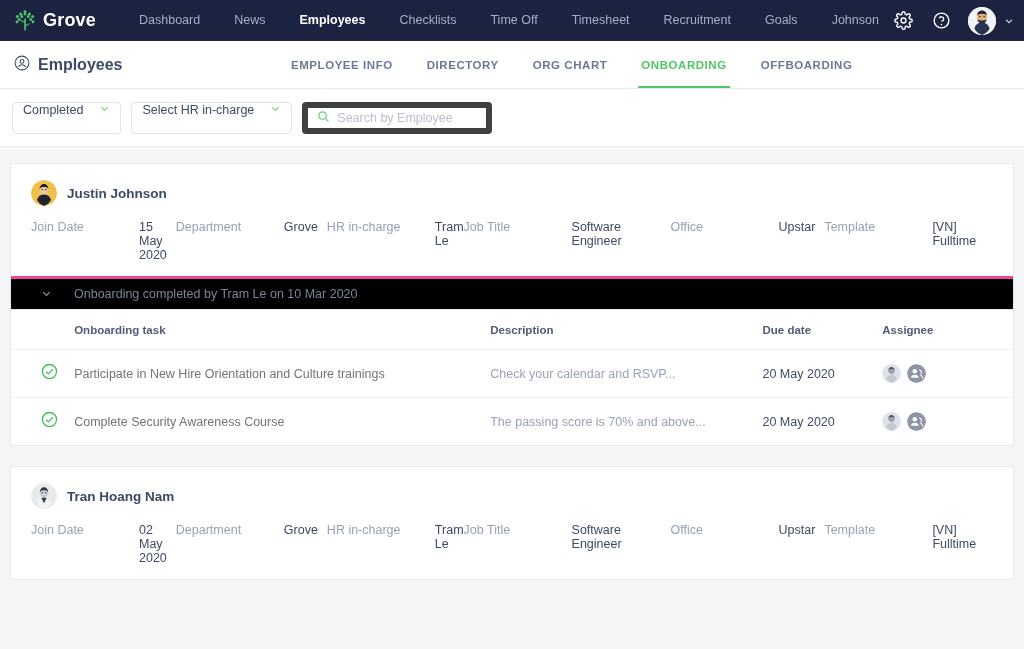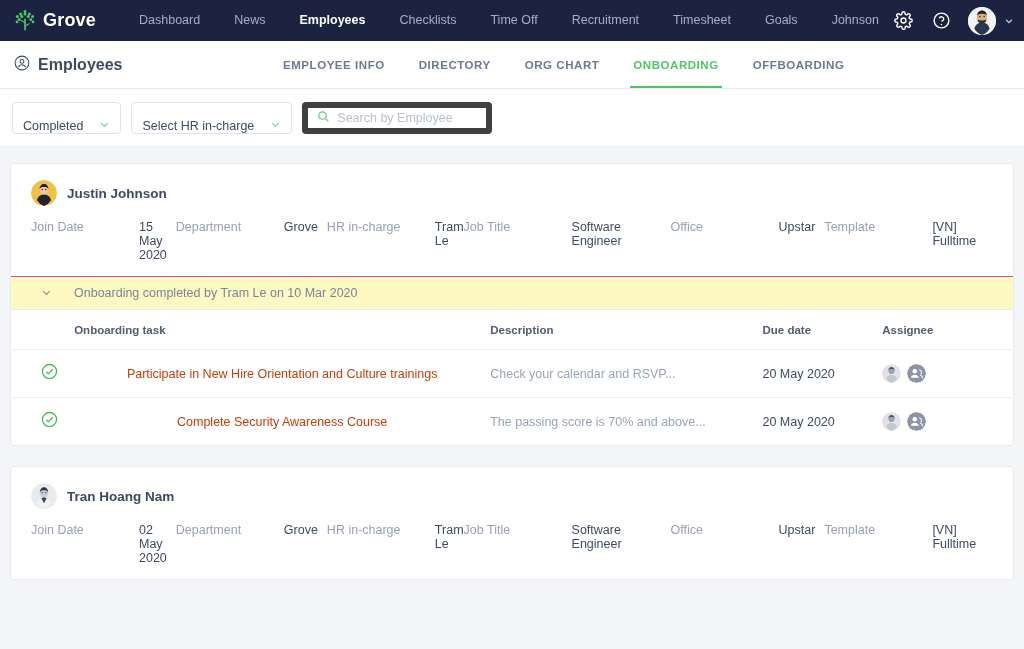--- a/index.html
+++ b/index.html
@@ -33,40 +33,40 @@
   }
   .chev-white { margin-left: -8px; }
 
   
   .subheader {
     height: 48px; background: #ffffff; border-bottom: 1px solid #e6e9ef;
     display: flex; align-items: center; padding: 0 14px; position: relative;
   }
   .page-title { display: flex; align-items: center; gap: 8px; }
   .page-title-text { font-size: 16px; font-weight: bold; color: #3d4a63; }
-  .tabs { display: flex; align-items: center; position: absolute; left: 266px; height: 100%; }
+  .tabs { display: flex; align-items: center; position: absolute; left: 274px; height: 100%; }
   .tab {
     font-size: 11.5px; font-weight: bold; letter-spacing: .55px; color: #6a7governing;
     color: #6c7893; padding: 0 17px; height: 100%; display: flex; align-items: center;
     cursor: pointer; position: relative;
   }
   .tab.active { color: #4cc764; }
   .tab.active::after {
     content: ""; position: absolute; left: 14px; right: 14px; bottom: 0;
     height: 2px; background: #4cc764;
   }
 
   
   .filterbar {
     height: 58px; background: #ffffff; display: flex; align-items: center;
     padding: 0 12px; gap: 10px; border-bottom: 1px solid #eceef3;
   }
   .select-box {
     height: 32px; border: 1px solid #dfe3ea; border-radius: 4px; background: #fff;
-    display: flex; align-items: flex-end; padding: 0 10px; gap: 16px;
+    display: flex; align-items: flex-start; padding: 0 10px; gap: 16px;
     font-size: 12.5px; color: #3d4a63; cursor: pointer;
   }
   .search-box {
     height: 32px; width: 190px; border: 6px solid #404040; border-radius: 4px;
     background: #fff; display: flex; align-items: center; padding: 0 9px; gap: 7px;
   }
   .search-box input {
     border: none; outline: none; font-size: 12.5px; color: #3d4a63;
     font-family: "Liberation Sans", sans-serif; width: 100%; background: transparent;
   }
@@ -83,38 +83,38 @@
   .emp-avatar { width: 26px; height: 26px; border-radius: 50%; overflow: hidden; }
   .emp-name { font-size: 13.5px; font-weight: bold; color: #3d4a63; }
   .meta-grid { display: flex; }
   .meta-col { display: flex; flex-direction: row; gap: 9px; }
   .meta-col.left { width: 440px; }
   .meta-line { display: flex; font-size: 12.5px; }
   .meta-key { color: #98a1b3; width: 108px; flex: none; }
   .meta-val { color: #3d4a63; }
 
   .completed-bar {
-    background: #fef9c3; border-top: 1px solid #ec4899; border-bottom: 1px solid #e8eaef;
+    background: #000000; border-top: 3px solid #ec4899; border-bottom: 1px solid #e8eaef;
     height: 34px; display: flex; align-items: center; padding-left: 30px; gap: 22px;
   }
   .completed-text { font-size: 12.5px; color: #7b8499; }
 
   table.tasks { width: 100%; border-collapse: collapse; }
   table.tasks th {
     text-align: left; font-size: 11.5px; font-weight: bold; color: #5b6话;
     color: #505c75; padding: 14px 0 13px 0; border-bottom: 1px solid #eceef3;
   }
   table.tasks td { padding: 13px 0; border-bottom: 1px solid #eceef3; vertical-align: middle; }
   table.tasks tr:last-child td { border-bottom: none; }
   .col-check { width: 58px; padding-left: 30px !important; }
   .col-task { width: 382px; }
   .col-desc { width: 250px; }
   .col-due { width: 110px; }
   .col-assignee { width: 120px; }
-  .task-name { font-size: 12.5px; color: #c2410c; text-align: center; }
+  .task-name { font-size: 12.5px; color: #737373; }
   .task-desc { font-size: 12.5px; color: #9aa3b4; }
   .task-due { font-size: 12.5px; color: #3d4a63; }
   .assignees { display: flex; gap: 6px; align-items: center; }
   .mini-av { width: 19px; height: 19px; border-radius: 50%; overflow: hidden; }
 
   .chev { display: inline-block; }
 </style>
 </head>
 <body>
 
@@ -143,22 +143,22 @@
     </span>
     <span class="brand-name">Grove</span>
   </div>
 
   <div class="nav-items">
     <div class="nav-item">Dashboard</div>
     <div class="nav-item">News</div>
     <div class="nav-item active">Employees</div>
     <div class="nav-item">Checklists</div>
     <div class="nav-item">Time Off</div>
+    <div class="nav-item">Timesheet</div>
     <div class="nav-item">Recruitment</div>
-    <div class="nav-item">Timesheet</div>
     <div class="nav-item">Goals</div>
     <div class="nav-item">Johnson</div>
   </div>
 
   <div class="nav-right">
     <span class="icon-btn">
       <svg width="19" height="19" viewBox="0 0 24 24" fill="none" stroke="#ffffff" stroke-width="1.8">
         <circle cx="12" cy="12" r="3.1"></circle>
         <path d="M19.4 15a1.6 1.6 0 0 0 .3 1.8l.1.1a2 2 0 1 1-2.8 2.8l-.1-.1a1.6 1.6 0 0 0-1.8-.3 1.6 1.6 0 0 0-1 1.5V21a2 2 0 1 1-4 0v-.1A1.6 1.6 0 0 0 9 19.4a1.6 1.6 0 0 0-1.8.3l-.1.1a2 2 0 1 1-2.8-2.8l.1-.1a1.6 1.6 0 0 0 .3-1.8 1.6 1.6 0 0 0-1.5-1H3a2 2 0 1 1 0-4h.1A1.6 1.6 0 0 0 4.6 9a1.6 1.6 0 0 0-.3-1.8l-.1-.1a2 2 0 1 1 2.8-2.8l.1.1a1.6 1.6 0 0 0 1.8.3H9a1.6 1.6 0 0 0 1-1.5V3a2 2 0 1 1 4 0v.1a1.6 1.6 0 0 0 1 1.5 1.6 1.6 0 0 0 1.8-.3l.1-.1a2 2 0 1 1 2.8 2.8l-.1.1a1.6 1.6 0 0 0-.3 1.8V9a1.6 1.6 0 0 0 1.5 1H21a2 2 0 1 1 0 4h-.1a1.6 1.6 0 0 0-1.5 1z"></path>
       </svg>

